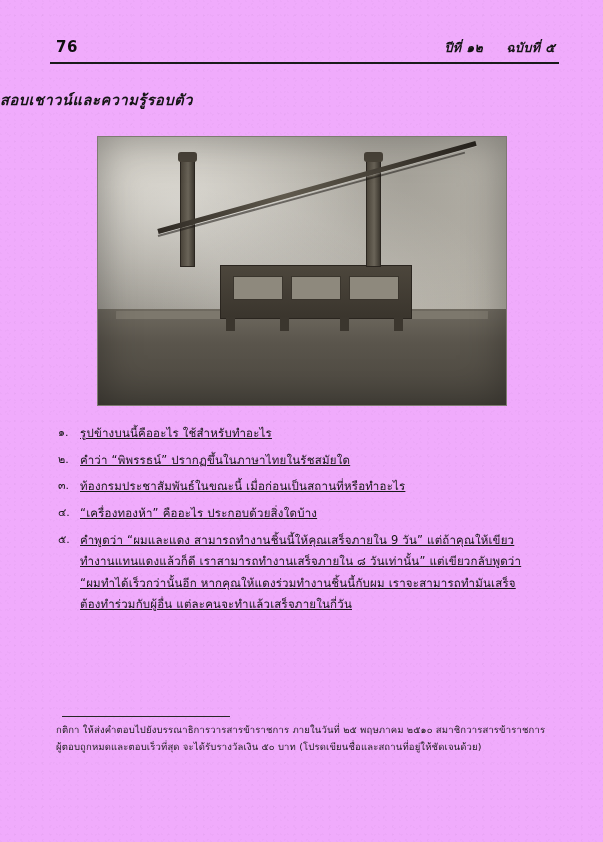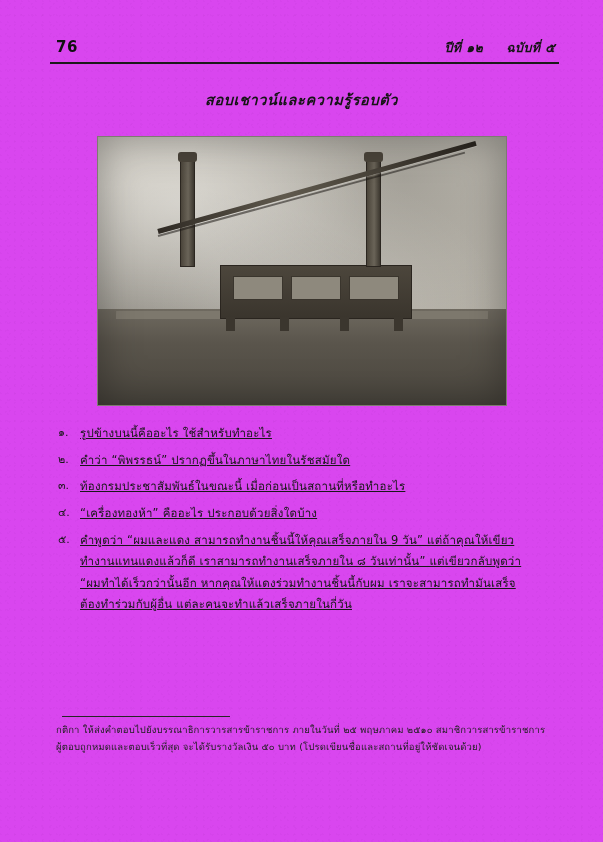--- a/index.html
+++ b/index.html
@@ -11,21 +11,21 @@
     width: 603px;
     height: 842px;
     font-family: "DejaVu Sans", sans-serif;
     color: #1b1b1b;
     position: relative;
     overflow: hidden;
   }
   .page {
     position: absolute;
     inset: 0;
-    background: #d946ef;
+    background: #f0abfc;
   }
   
   .grain {
     position: absolute;
     inset: 0;
     pointer-events: none;
     background:
       radial-gradient(circle at 12% 20%, rgba(0,0,0,0.035) 0 1px, transparent 1px),
       radial-gradient(circle at 63% 74%, rgba(0,0,0,0.03) 0 1px, transparent 1px),
       radial-gradient(circle at 88% 35%, rgba(0,0,0,0.03) 0 1px, transparent 1px);
@@ -69,21 +69,21 @@
     height: 2px;
     background: #1a1a1a;
   }
 
   
   .section-title {
     position: absolute;
     top: 88px;
     left: 0;
     right: 0;
-    text-align: center;
+    text-align: left;
     font-size: 14.5px;
     font-style: italic;
     font-weight: bold;
     letter-spacing: .6px;
     color: #141414;
   }
 
   
   .photo {
     position: absolute;

